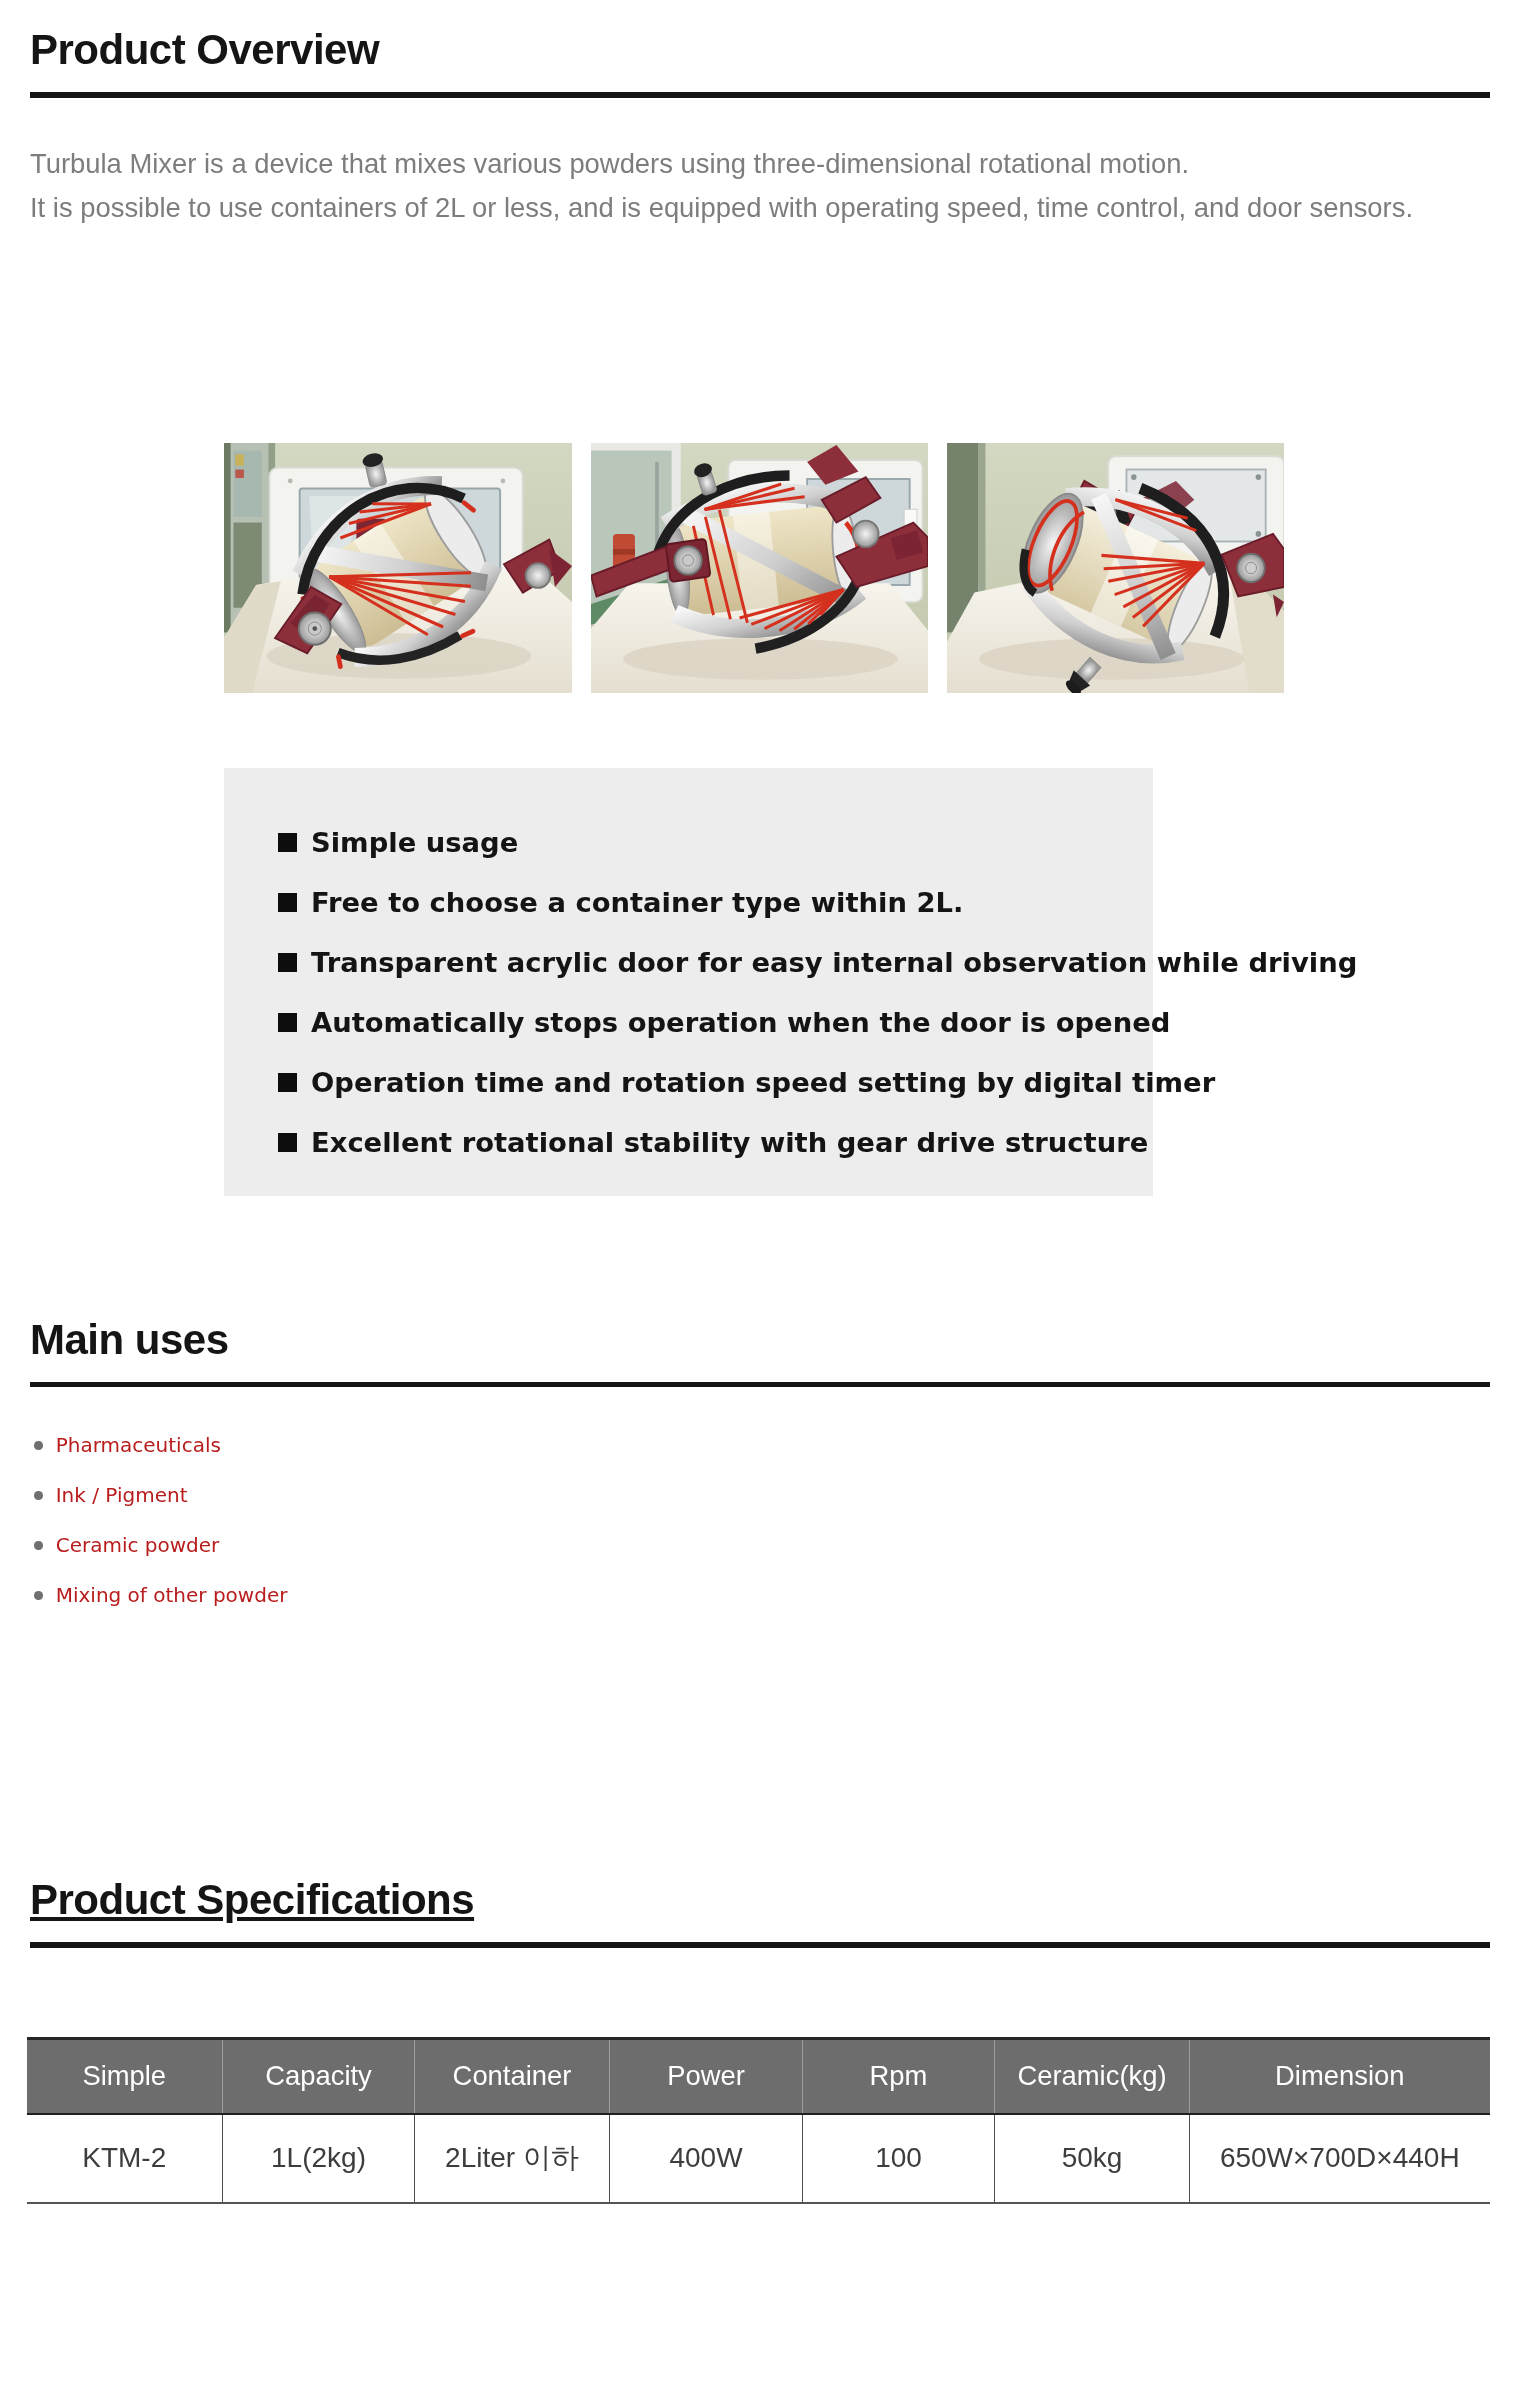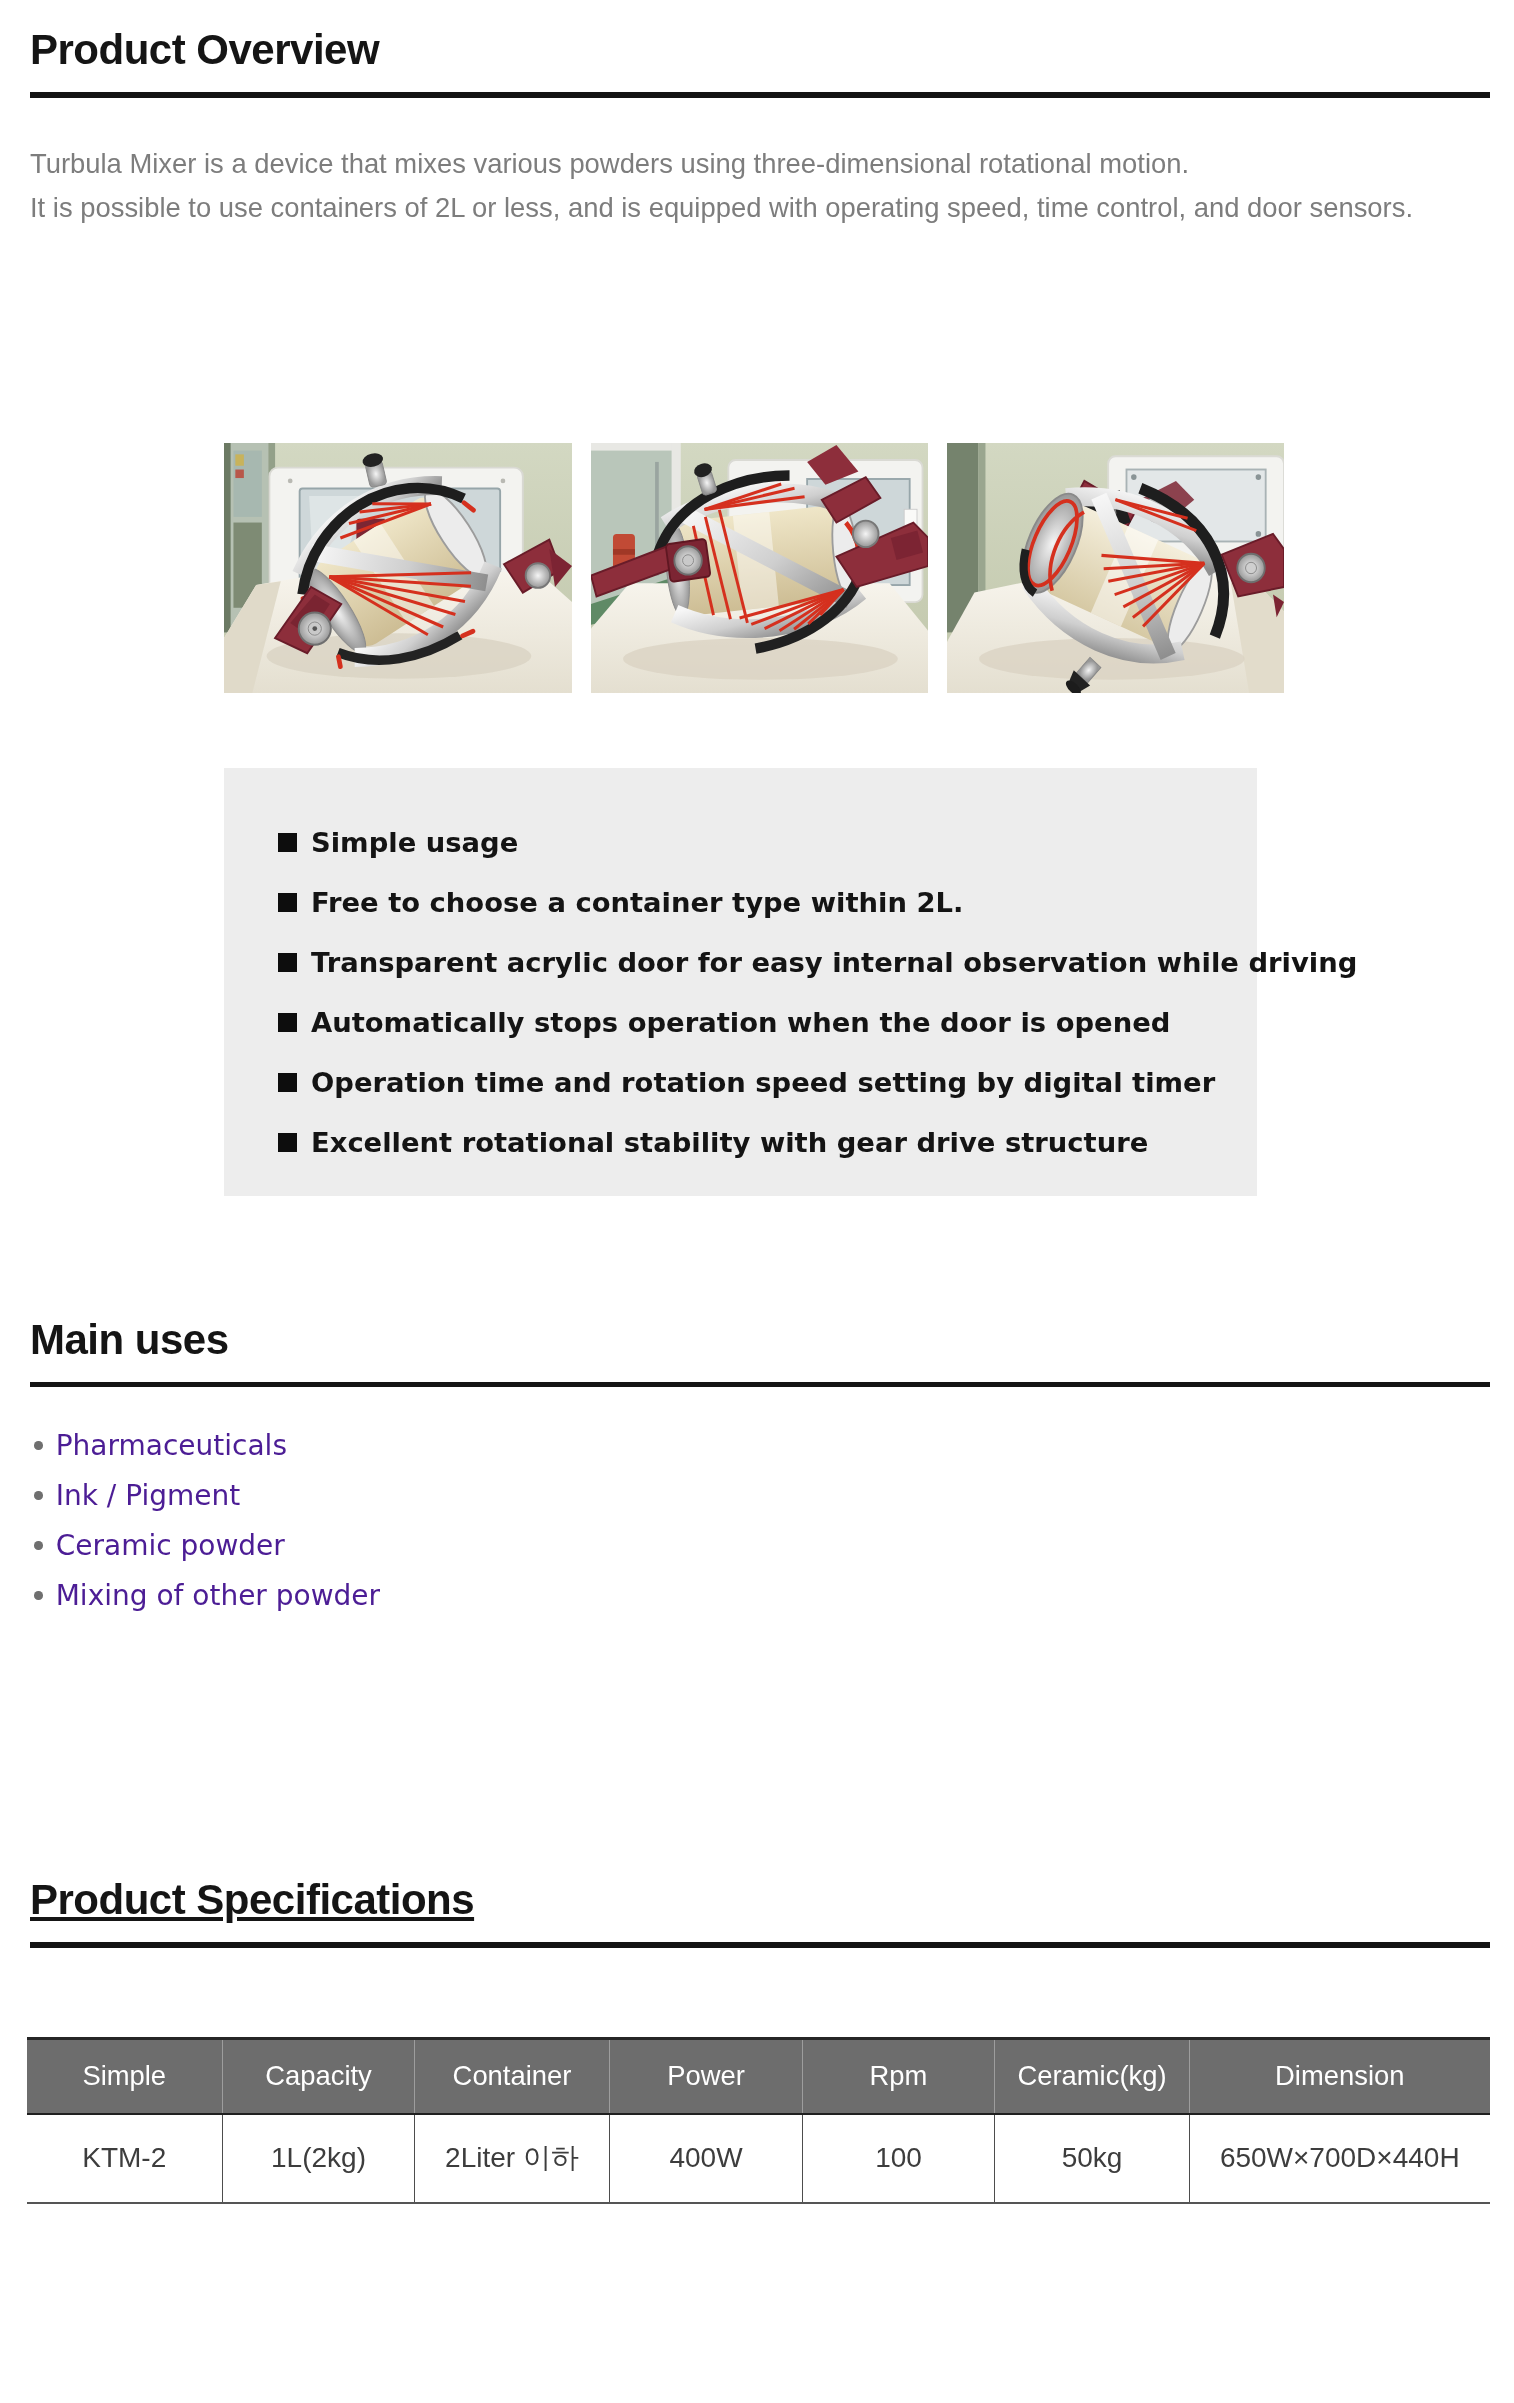--- a/index.html
+++ b/index.html
@@ -22,35 +22,35 @@
     margin:44px 0 0 30px;
     font-size:27.4px; line-height:44px; color:#7d7d7d;
   }
 
   .photo-row { margin:213px 0 0 224px; display:flex; gap:19px; }
   .photo { width:348px; height:250px; display:block; }
   .photo.narrow { width:337px; }
   .photo svg { width:100%; height:100%; display:block; }
 
   .feature-box {
-    margin:75px 0 0 224px; width:1033px; height:428px;
+    margin:75px 0 0 224px; width:929px; height:428px;
     background:#ededed; padding:45px 28px 0 54px;
   }
   .feature-row { display:flex; align-items:center; height:60px; }
   .sq-bullet { width:19px; height:19px; background:#0d0d0d; margin-right:14px; flex:0 0 auto; }
   .feature-text {
     font-family:"DejaVu Sans", sans-serif; font-weight:600;
     font-size:27.4px; color:#141414; white-space:nowrap;
   }
 
   .uses-title { margin-top:118px; }
   .uses-list { margin:33px 0 0 34px; }
   .use-row { display:flex; align-items:center; height:50px; }
   .dot-bullet { width:8.5px; height:8.5px; border-radius:50%; background:#6f6f6f; margin-right:13.2px; flex:0 0 auto; }
-  .use-text { font-family:"DejaVu Sans", sans-serif; font-size:28px; color:#4c1d95; white-space:nowrap; }
+  .use-text { font-family:"DejaVu Sans", sans-serif; font-size:20px; color:#b91c1c; white-space:nowrap; }
 
   .specs-title { margin-top:254px;text-decoration:underline; }
 
   table.spec-table {
     margin:89px 0 0 26.5px; width:1463px;
     border-collapse:collapse; table-layout:fixed;
     border-top:3.8px solid #262626; border-bottom:2.8px solid #555555;
   }
   .spec-table th {
     height:75px; background:#6d6d6d; color:#ffffff;

